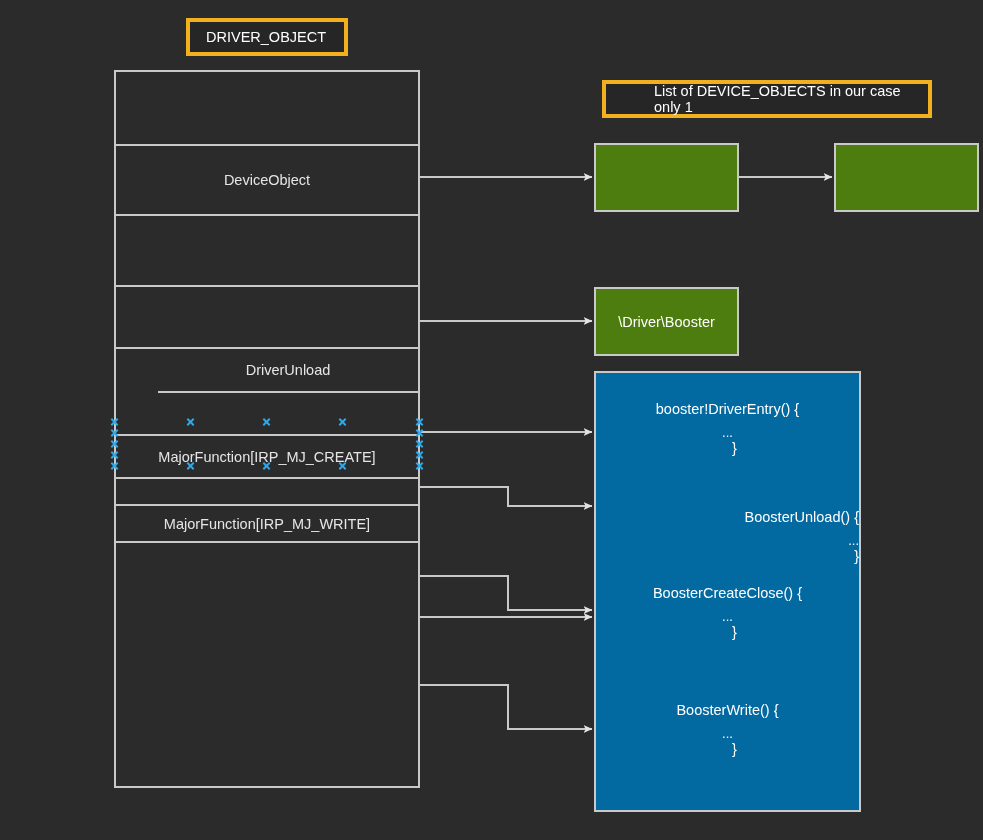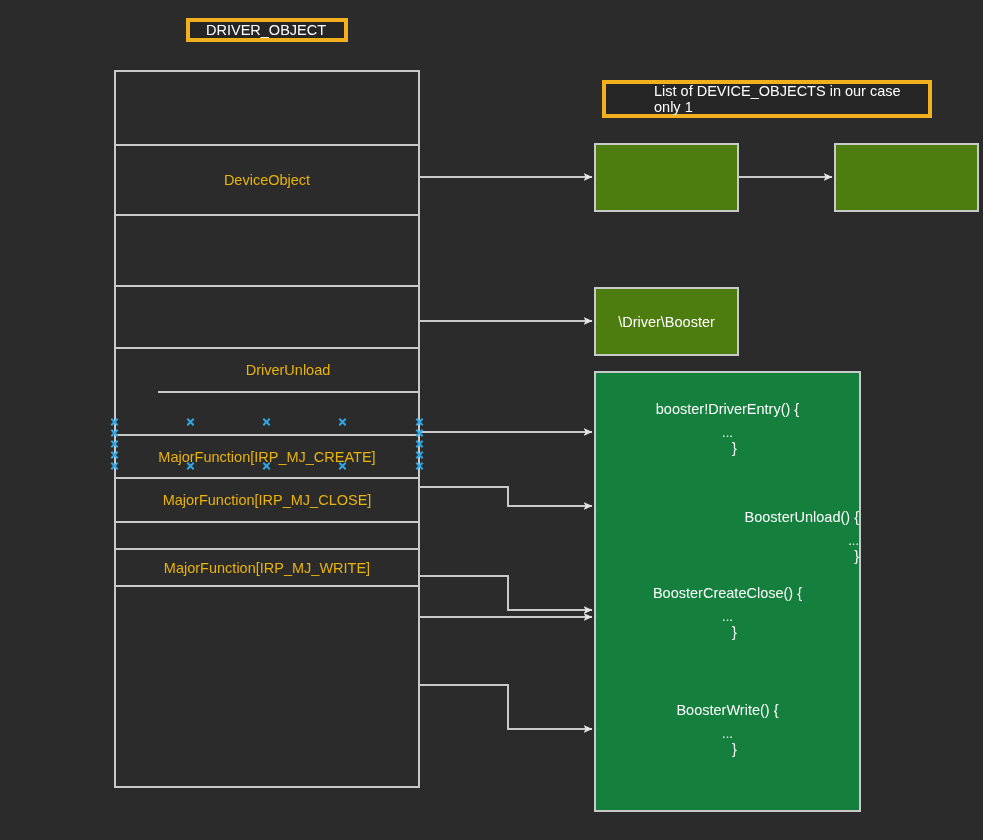--- a/index.html
+++ b/index.html
@@ -45,21 +45,21 @@
     background: #2b2b2b;
     display: flex;
     flex-direction: column;
   }
   .struct-row {
     box-sizing: border-box;
     border-bottom: 2px solid #c9c9c9;
     display: flex;
     align-items: center;
     justify-content: center;
-    color: #eab308;
+    color: #e5e5e5;
     font-size: 14.5px;
     position: relative;
     flex: none;
   }
   .struct-row:last-child {
     border-bottom: none;
   }
   
   .callout {
     position: absolute;
@@ -74,21 +74,21 @@
   }
   
   #func-box {
     position: absolute;
     left: 594px;
     top: 371px;
     width: 267px;
     height: 441px;
     box-sizing: border-box;
     border: 2px solid #c9c9c9;
-    background: #15803d;
+    background: #0369a1;
   }
   .func-entry {
     position: absolute;
     width: 100%;
     text-align: center;
     color: #ffffff;
     font-size: 14.5px;
     line-height: 1.0;
   }
   .func-sig { display: block; }
@@ -138,21 +138,21 @@
     <path d="M420,617 L592,617"></path>
 
     <path d="M420,685 L508,685 L508,729 L592,729"></path>
   </g>
 
   <g stroke="#c9c9c9" stroke-width="2" fill="none" marker-end="url(#arrowhead)">
     <path d="M739,177 L832,177"></path>
   </g>
 </svg>
 
-<div class="callout" id="callout-driver-object" style="left:186px; top:18px; width:162px; height:24px;">
+<div class="callout" id="callout-driver-object" style="left:186px; top:18px; width:162px; height:38px;">
   <span class="lbl">DRIVER_OBJECT</span>
 </div>
 
 <div class="callout" id="callout-device-objects" style="left:602px; top:80px; width:330px; height:38px;padding-left:48px;">
   <span class="lbl">List of DEVICE_OBJECTS in our case only 1</span>
 </div>
 
 <div id="driver-struct">
   <div class="struct-row" style="height:74px;">
     <span class="lbl"></span>
@@ -167,23 +167,20 @@
     <span class="lbl"></span>
   </div>
   <div class="struct-row" style="height:44px;margin-left:42px;">
     <span class="lbl">DriverUnload</span>
   </div>
   <div class="struct-row" style="height:43px;">
     <span class="lbl"></span>
   </div>
   <div class="struct-row" style="height:43px;">
     <span class="lbl">MajorFunction[IRP_MJ_CREATE]</span>
-  </div>
-  <div class="struct-row" style="height:44px;">
-    <span class="lbl">MajorFunction[IRP_MJ_CLOSE]</span>
   </div>
   <div class="struct-row" style="height:27px;">
     <span class="lbl"></span>
   </div>
   <div class="struct-row" style="height:37px;">
     <span class="lbl">MajorFunction[IRP_MJ_WRITE]</span>
   </div>
   <div class="struct-row" style="flex:1 1 auto;">
     <span class="lbl"></span>
   </div>

